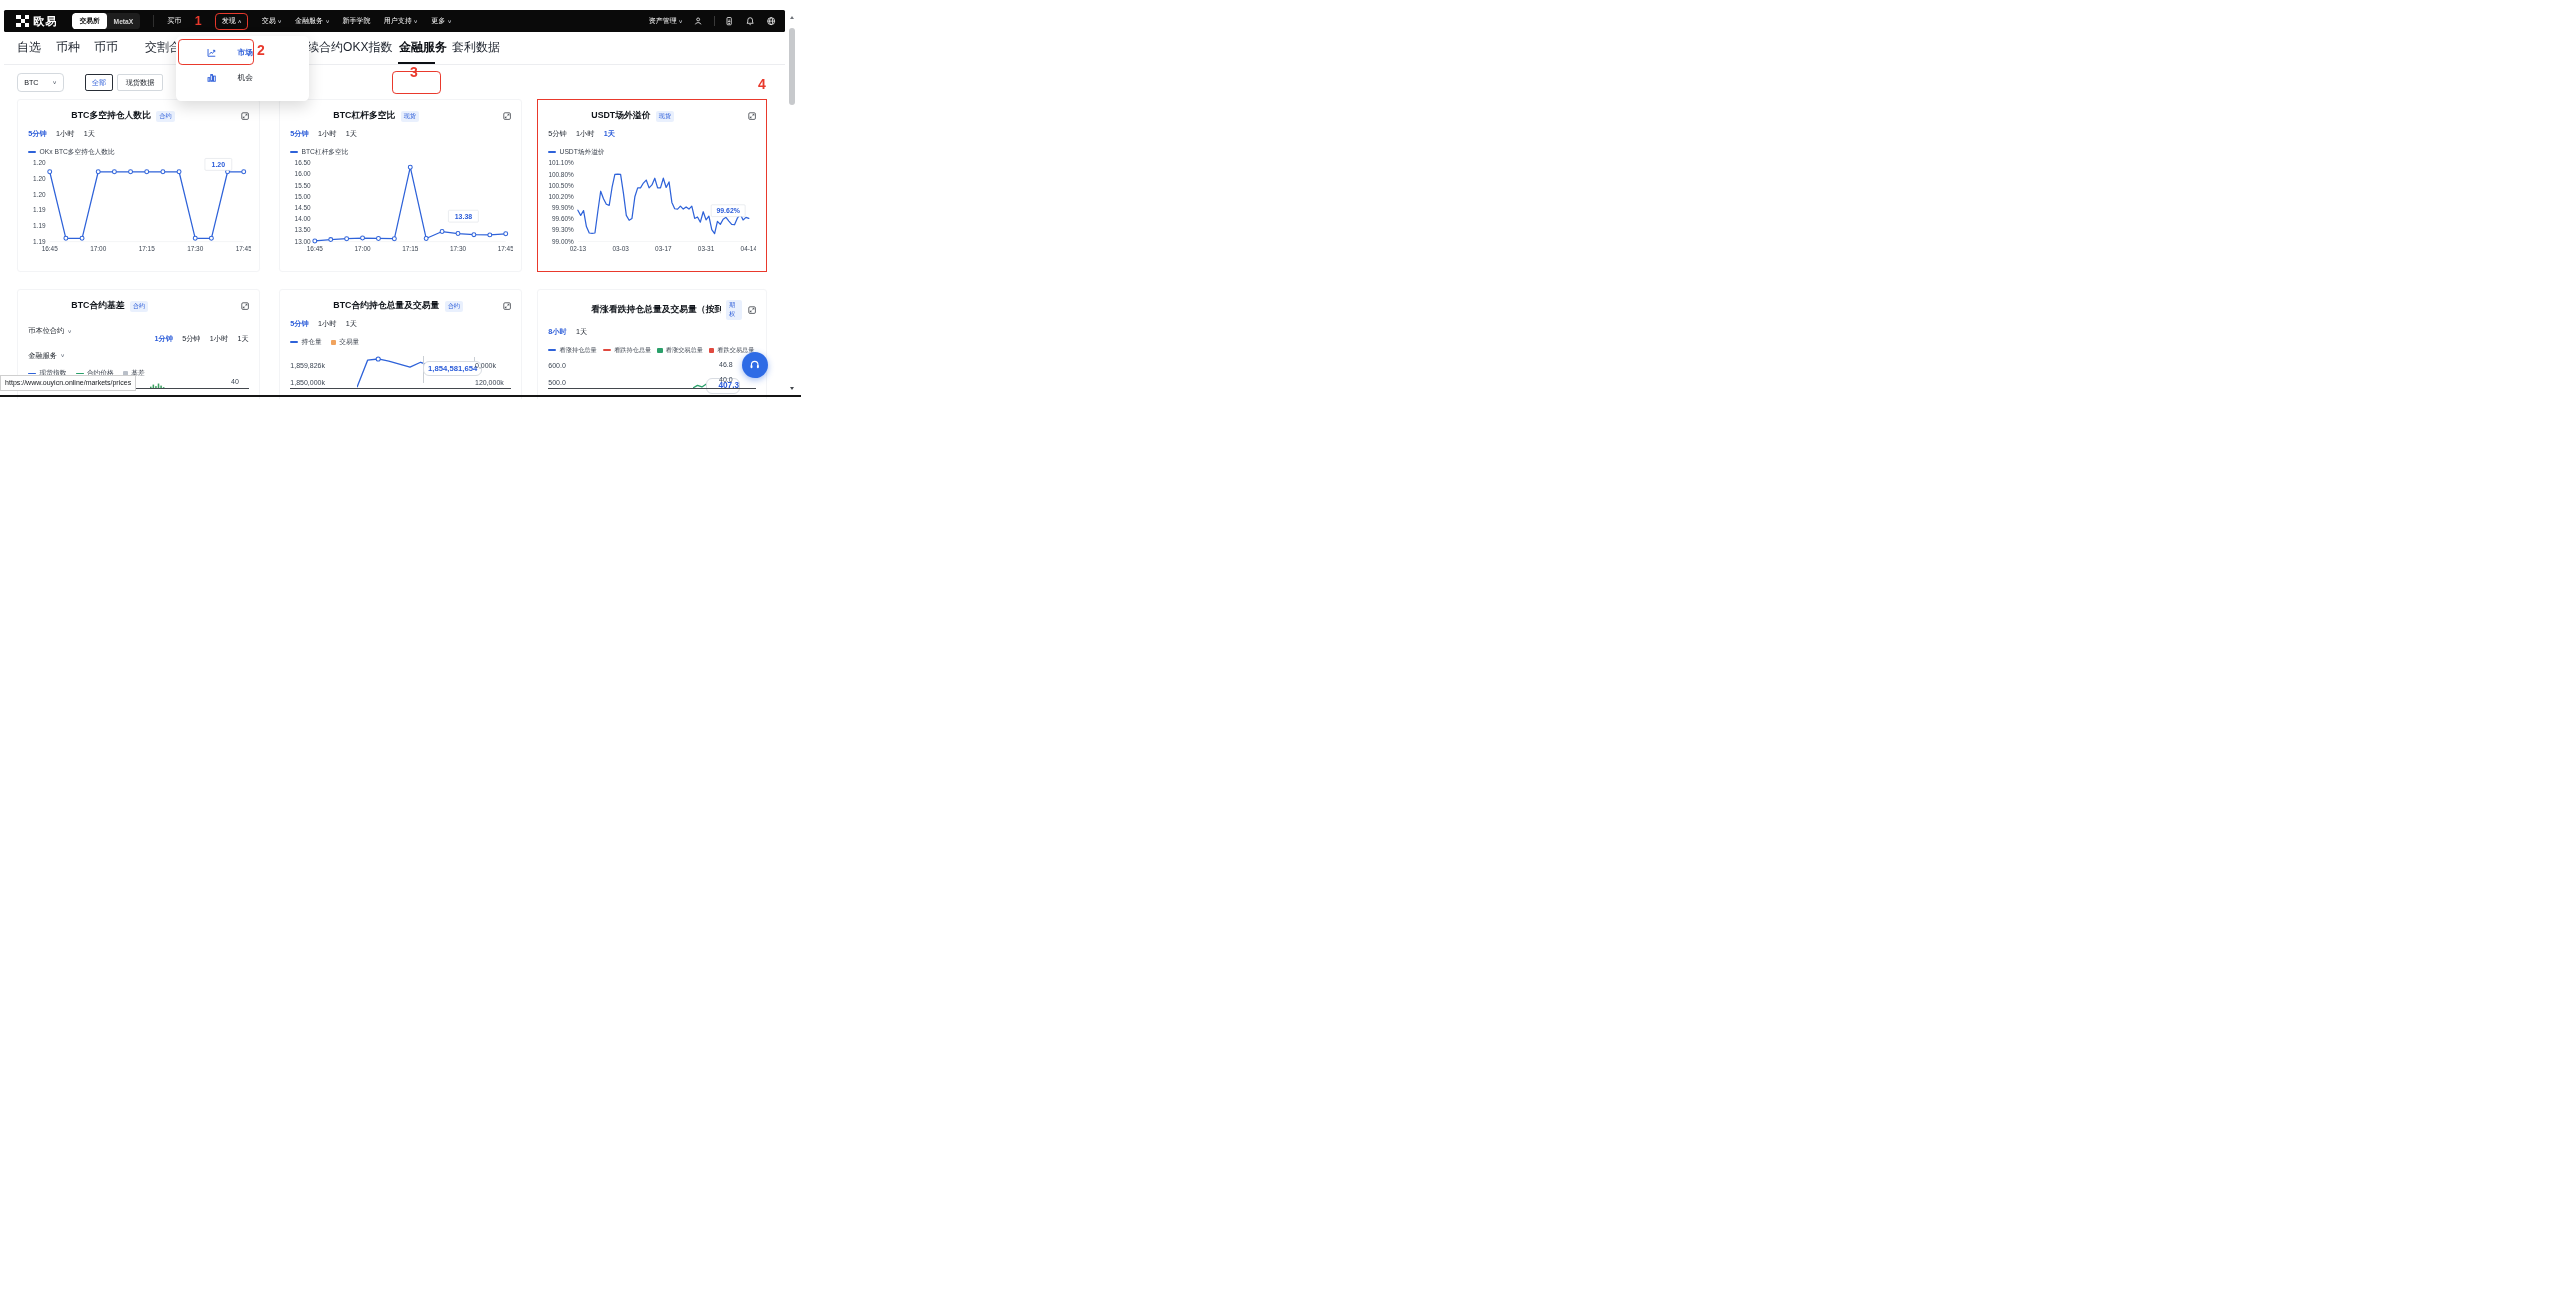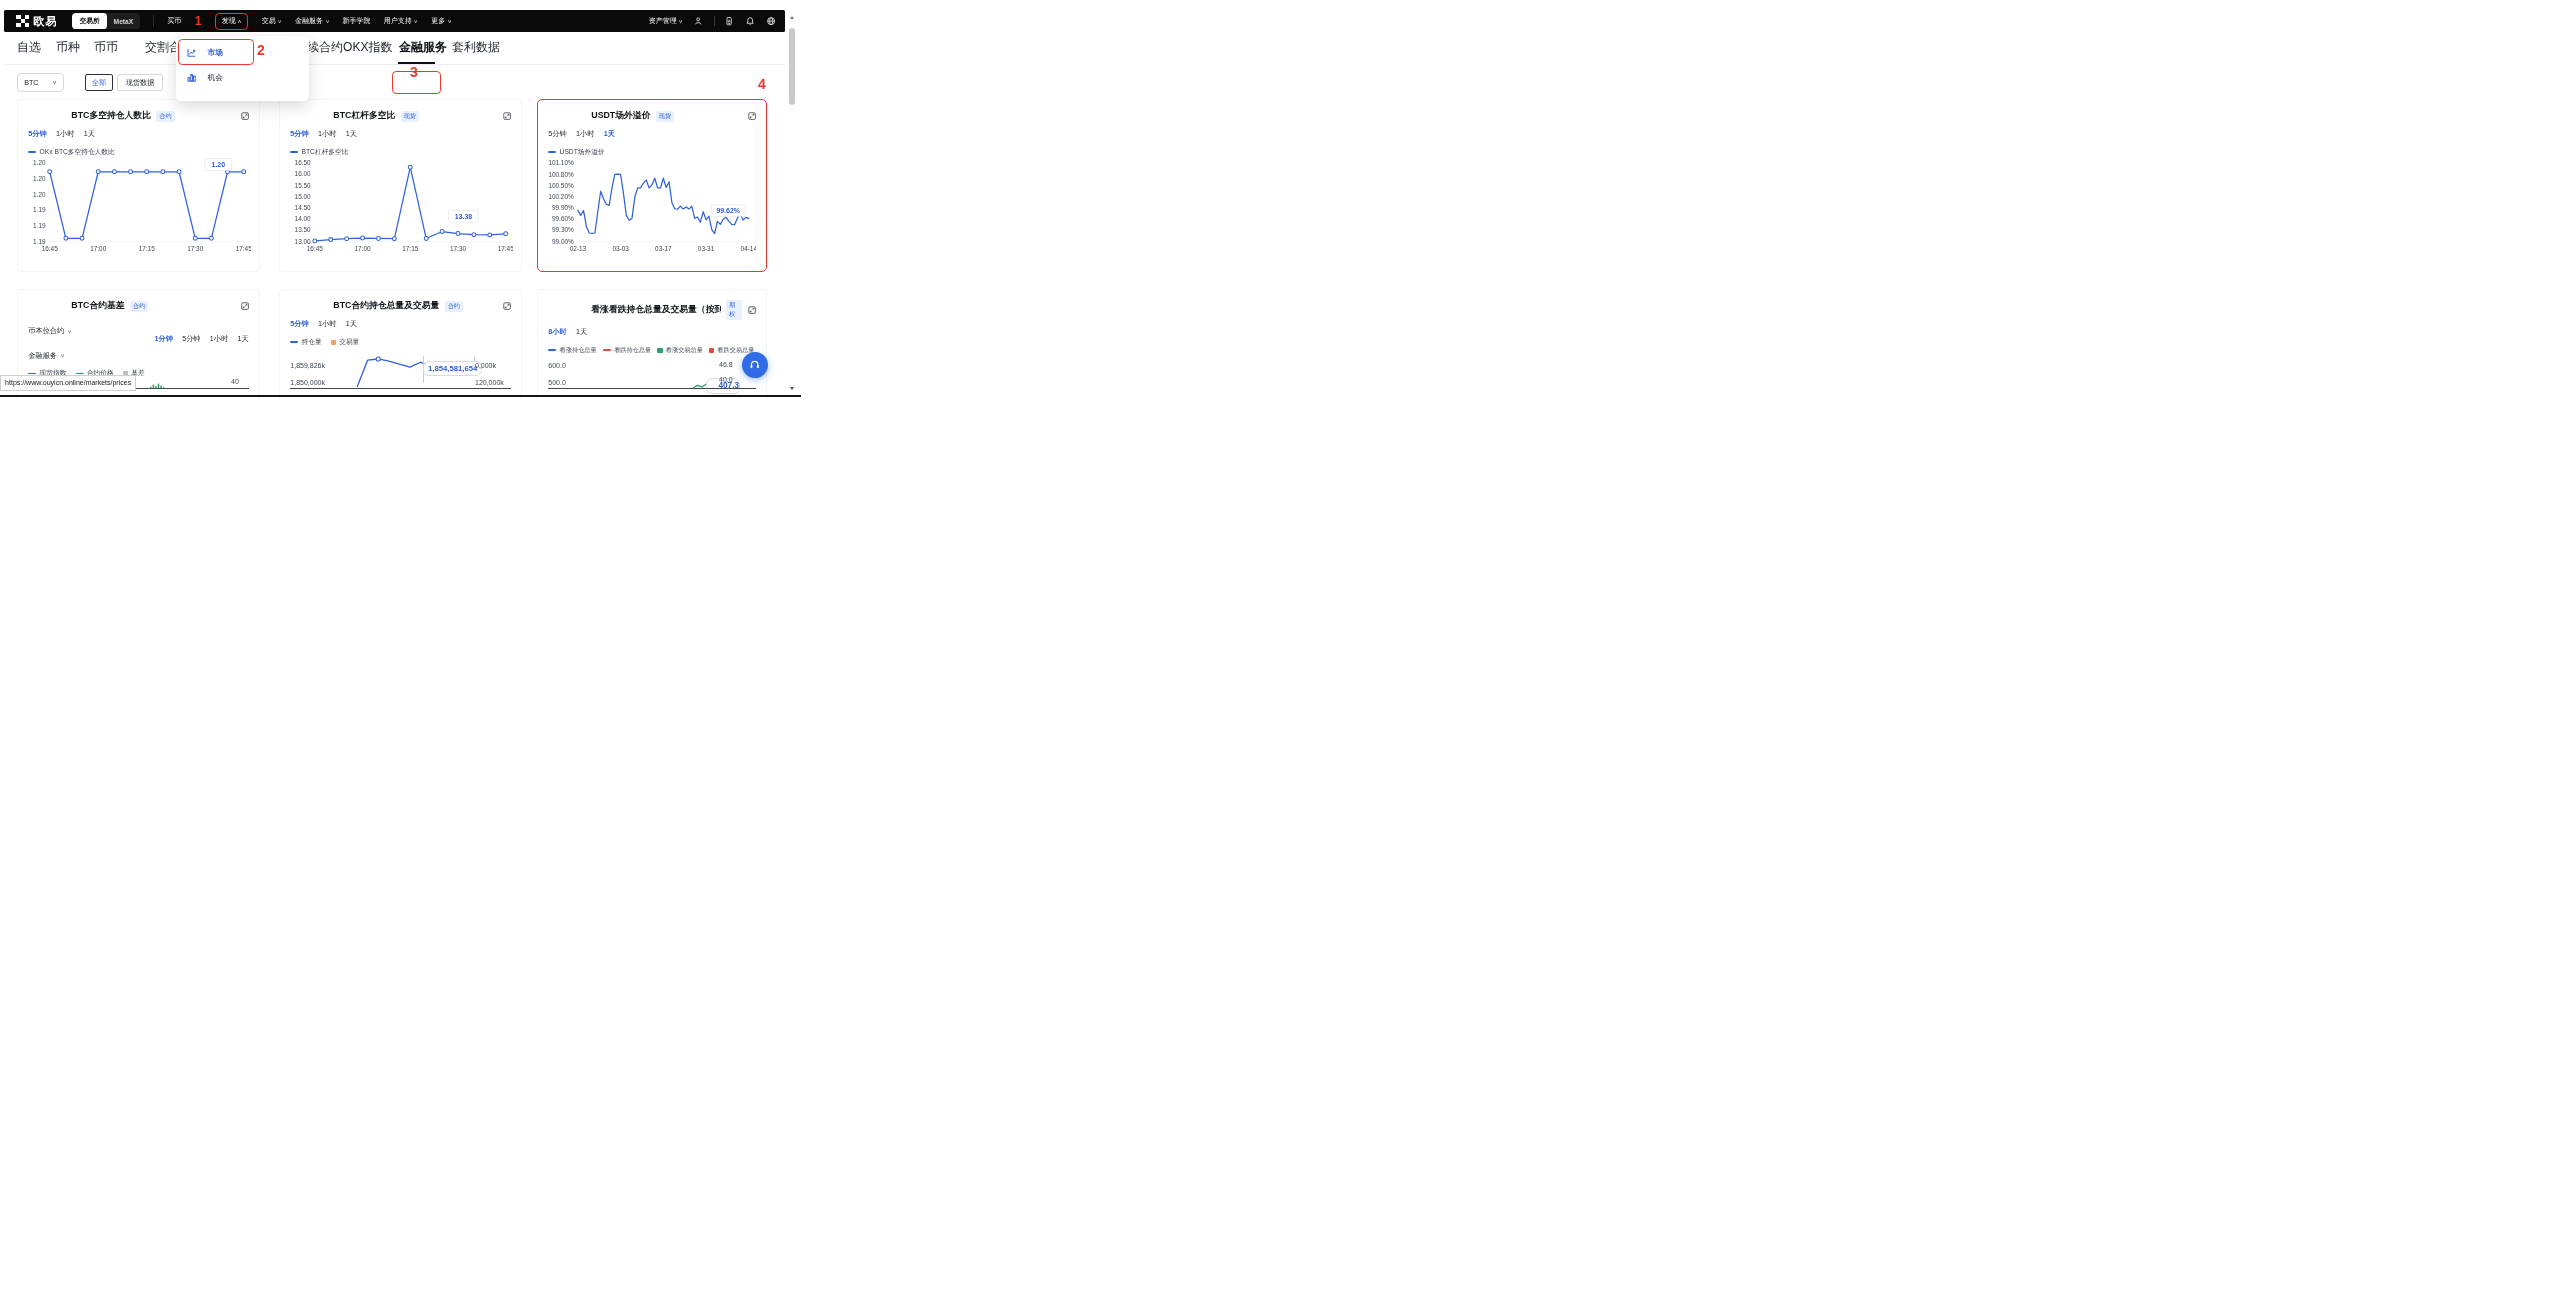--- a/index.html
+++ b/index.html
@@ -29,36 +29,36 @@
   .tb-div2{width:0.5px;height:10.3px;background:#3a3a3a;}
   
   .subnav{position:absolute;left:4.1px;top:32px;width:781px;height:32px;background:#fff;border-bottom:0.5px solid #ecedf0;}
   .sn{position:absolute;top:0;height:18px;line-height:31px;font-size:12px;color:#1b212b;white-space:nowrap;cursor:pointer;}
   .sn.active{font-weight:700;color:#0c0f14;}
   .sn-underline{position:absolute;left:394px;bottom:0;width:37px;height:2.1px;background:#0c0f14;}
   .redbox3{position:absolute;left:388px;top:39px;width:47px;height:20.6px;border:1.8px solid #e9392c;border-radius:4.1px;z-index:20;}
   
   .menu{position:absolute;left:176px;top:36px;width:133px;height:65px;background:#fff;border-radius:5.2px;
         box-shadow:0 5.2px 14.4px rgba(0,0,0,.14);z-index:50;padding:4.1px 0;box-sizing:border-box;}
-  .menu-item{height:25px;display:flex;align-items:center;gap:11px;padding:0 11.3px;cursor:pointer;}
+  .menu-item{height:25px;display:flex;align-items:center;gap:21px;padding:0 11.3px;cursor:pointer;margin-left:20px;}
   .menu-item .lbl{font-size:7.7px;}
   .menu-item.first .lbl{color:#2b5cd9;font-weight:600;}
   .menu-item.second .lbl{color:#171c24;}
   .redbox2{position:absolute;left:178px;top:39px;width:74px;height:24px;border:1.8px solid #e9392c;border-radius:4.1px;z-index:55;}
   
   .sel-btc{position:absolute;left:17px;top:73px;width:47px;height:19px;border:0.5px solid #d4d9de;border-radius:4.1px;
            display:flex;align-items:center;justify-content:space-between;padding:0 6.2px;box-sizing:border-box;
            font-size:7.2px;color:#14181f;cursor:pointer;background:#fff;}
   .btn-all{position:absolute;left:85px;top:74px;width:28px;height:17px;border:1px solid #272d36;border-radius:2.1px;
            display:flex;align-items:center;justify-content:center;font-size:7.2px;color:#2b5cd9;box-sizing:border-box;cursor:pointer;background:#fff;}
   .btn-spot{position:absolute;left:117px;top:74px;width:46px;height:17px;border:0.5px solid #d4d9de;border-radius:2.1px;
            display:flex;align-items:center;justify-content:center;font-size:7.2px;color:#171c24;box-sizing:border-box;cursor:pointer;background:#fff;}
   
   .card{position:absolute;background:#fff;border:0.5px solid #f3f4f6;border-radius:3.1px;box-sizing:border-box;padding:10.3px;}
-  .card.redframe{border:1.8px solid #e9392c;border-radius:5px;}
+  .card.redframe{border:1.8px solid #e9392c;border-radius:0;}
   .card-head{display:flex;align-items:center;gap:5.2px;}
   .card-title{font-size:8.8px;font-weight:700;color:#10141a;white-space:nowrap;margin-left:43px;}
   .badge{font-size:6.2px;color:#2b5cd9;background:#e9f0fd;border-radius:2.1px;padding:1px 3.1px;}
   .expand{margin-left:auto;cursor:pointer;flex:none;}
   .tabs{margin-top:7.2px;display:flex;gap:9.3px;font-size:7.2px;color:#1b212b;}
   .tab{cursor:pointer;white-space:nowrap;}
   .tab.on{color:#2b5cd9;font-weight:600;}
   .legend{margin-top:8.2px;display:flex;gap:9.3px;align-items:center;font-size:6.7px;color:#3c434e;flex-wrap:nowrap;}
   .legend.small{font-size:6.2px;gap:6.2px;}
   .lg{display:inline-flex;align-items:center;gap:3.1px;cursor:pointer;white-space:nowrap;}

